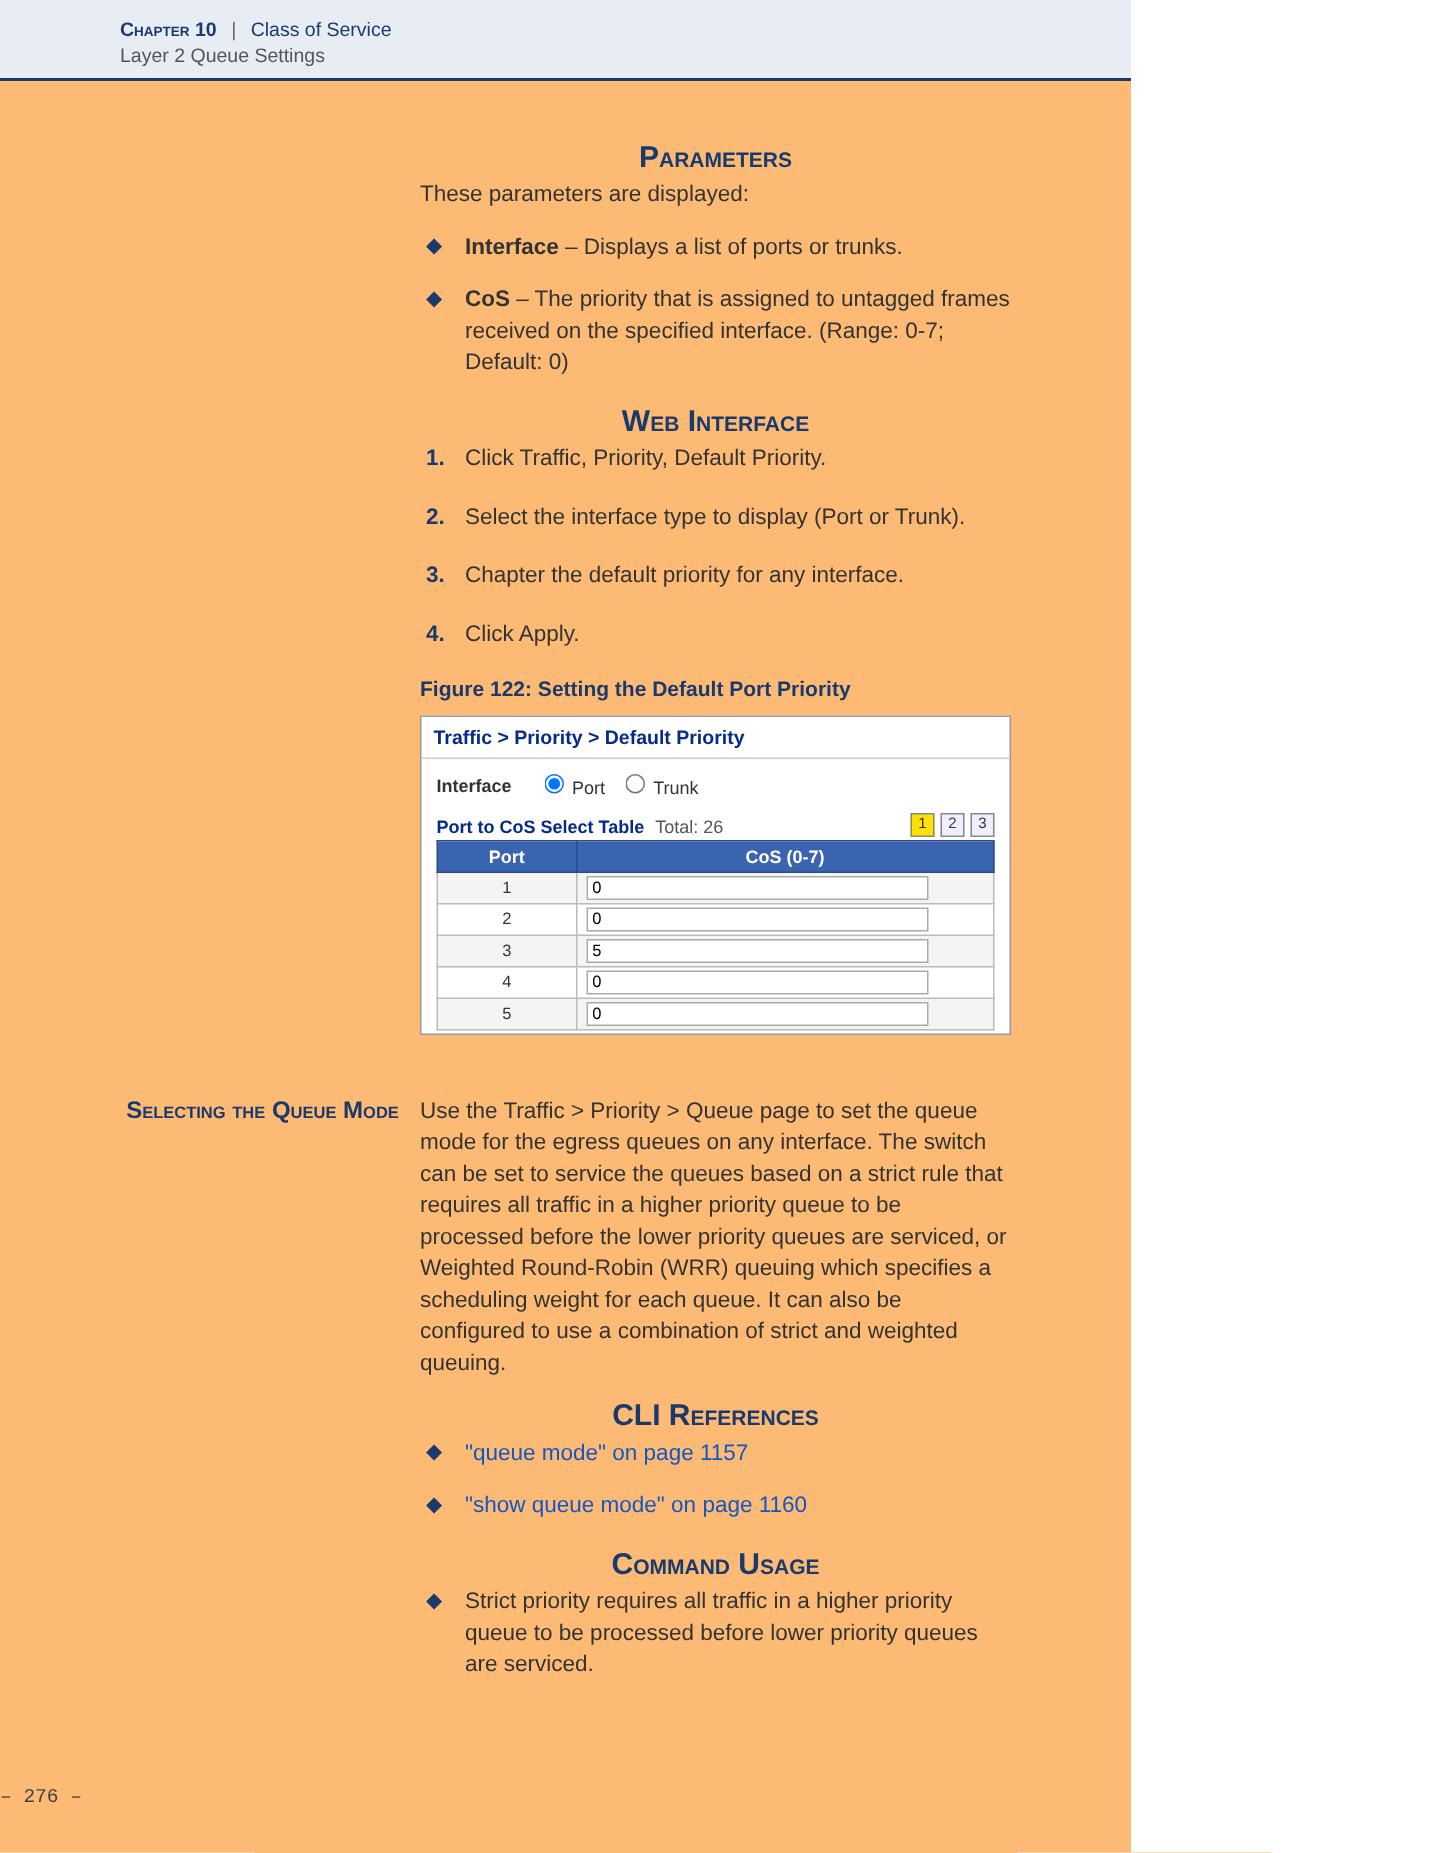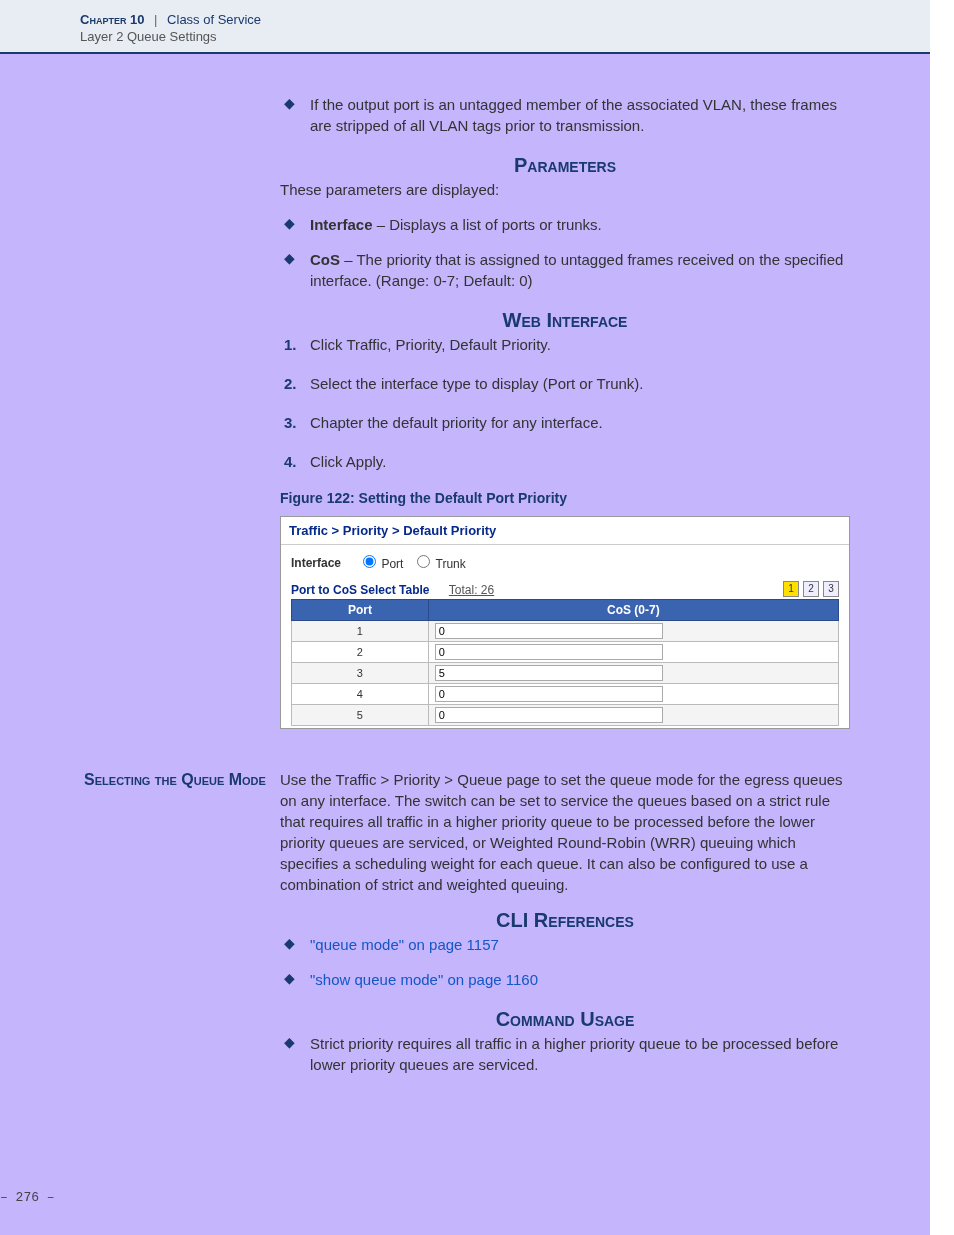--- a/index.html
+++ b/index.html
@@ -3,24 +3,24 @@
 <meta charset="utf-8">
 <style>
   body {
     margin: 0;
     font-family: Verdana, Geneva, sans-serif;
     font-size: 15px;
     color: #333;
     background: #fff;
   }
   .page {
-    width: 930px;
+    width: 754px;
     min-height: 1235px;
     position: relative;
-    background: #c4b5fd;
+    background: #fdba74;
   }
   .header-bar {
     background: #e8ecf3;
     border-bottom: 2px solid #1a3a6e;
     padding: 12px 0 8px 80px;
   }
   .header-chapter {
     font-size: 13px;
     color: #1a3a6e;
   }
@@ -134,21 +134,21 @@
     font-size: 12px;
     margin-bottom: 10px;
   }
   .ss-iface .lbl { font-weight: bold; margin-right: 8px; }
   .ss-iface input[type=radio] { margin: 0 2px 0 6px; }
   .ss-table-title {
     color: #062a8a;
     font-weight: bold;
     font-size: 12px;
   }
-  .ss-table-title .total { color: #555; font-weight: normal; margin-left: 16px; text-decoration: underline; }
+  .ss-table-title .total { color: #555; font-weight: normal; margin-left: 4px; }
   .ss-title-row {
     display: flex;
     justify-content: space-between;
     align-items: flex-end;
     margin-bottom: 2px;
   }
   .ss-pager {
     display: flex;
     gap: 4px;
   }
@@ -214,23 +214,20 @@
     <div class="header-chapter">
       <span class="chap-word">Chapter 10</span>
       <span class="pipe">|</span>
       <span class="chap-title">Class of Service</span>
     </div>
     <div class="header-sub">Layer 2 Queue Settings</div>
   </div>
 
   <div class="content">
 
-    <ul class="diamond">
-      <li>If the output port is an untagged member of the associated VLAN, these frames are stripped of all VLAN tags prior to transmission.</li>
-    </ul>
 
     <div class="sec-head">Parameters</div>
     <div class="para">These parameters are displayed:</div>
 
     <ul class="diamond">
       <li>
         <b>Interface</b><span> – Displays a list of ports or trunks.</span>
       </li>
       <li>
         <b>CoS</b><span> – The priority that is assigned to untagged frames received on the specified interface. (Range: 0-7; Default: 0)</span>

